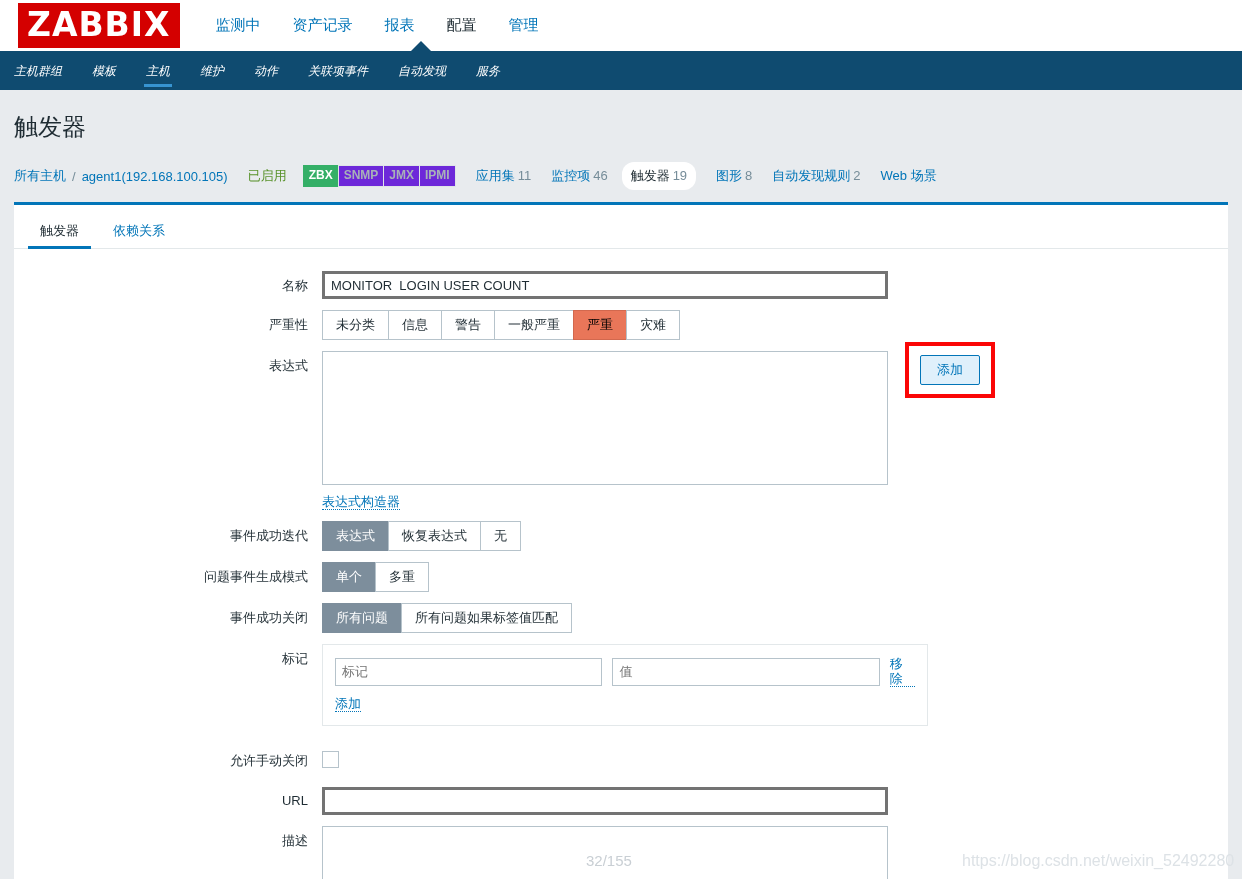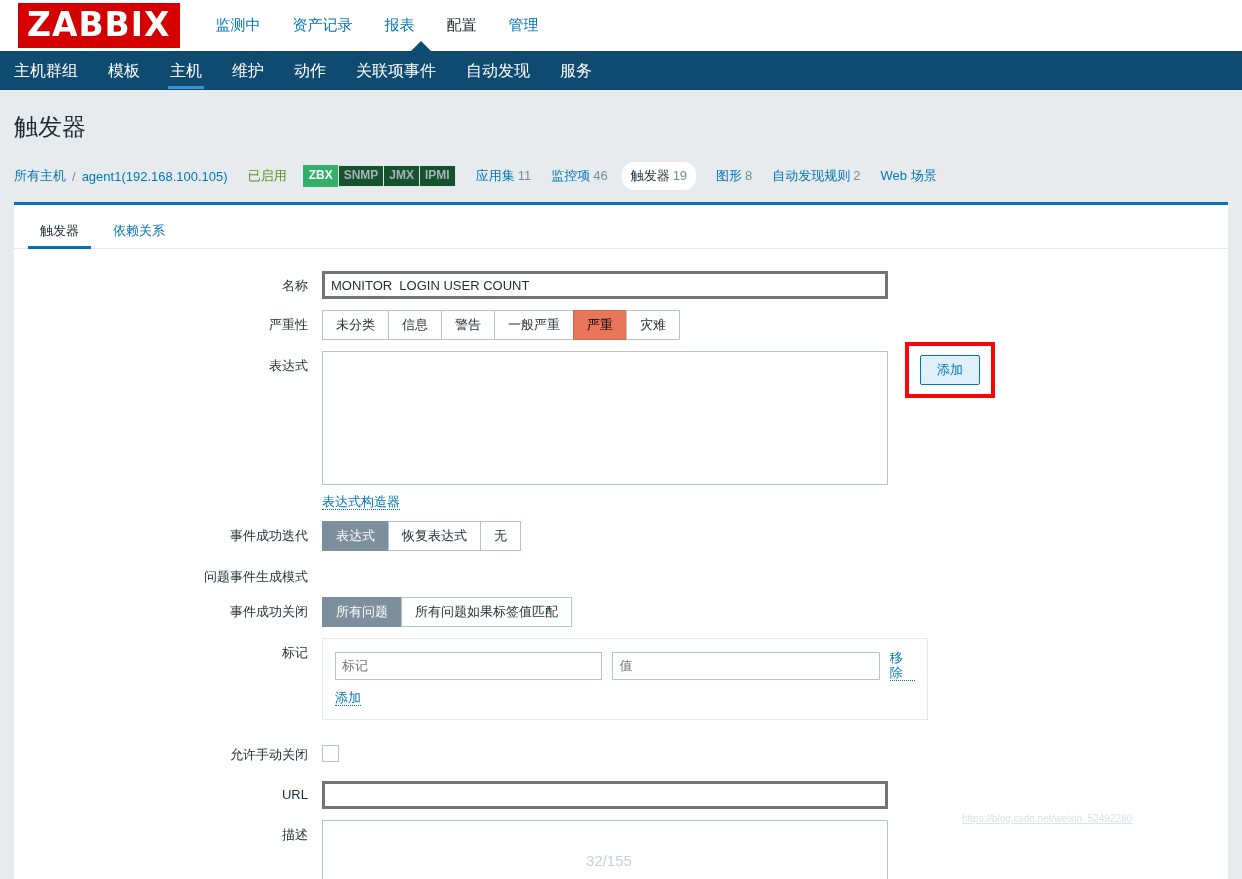--- a/index.html
+++ b/index.html
@@ -52,25 +52,26 @@
     position: relative;
     height: 39px;
     background: #0f4b70;
     display: flex;
     align-items: center;
     padding-left: 12px;
     gap: 26px;
   }
   .subnav .sn-item {
     color: #ffffff;
-    font-size: 16px;
+    font-size: 12px;
     cursor: pointer;
     padding: 11px 2px 10px 2px;
     position: relative;
     white-space: nowrap;
+    font-style: italic;
   }
   .subnav .sn-item.selected::after {
     content: "";
     position: absolute;
     left: 0; right: 0; bottom: 3px;
     height: 3px;
     background: #3794d1;
   }
   .subnav-arrow {
     position: absolute;
@@ -108,21 +109,21 @@
   .crumbs .sep { color: #768d99; margin: 0 6px; }
   .crumb-status { color: #59922b; margin-left: 20px; }
   .iface-group { display: flex; margin-left: 16px; justify-content: center; }
   .iface {
     font-size: 12px;
     font-weight: bold;
     padding: 3px 5px 4px 5px;
     color: #a8b2b8;
     border: 1px solid #dfe4e7;
     border-right: none;
-    background: #14532d;
+    background: #6d28d9;
     line-height: 13px;
   }
   .iface:last-child { border-right: 1px solid #dfe4e7; }
   .iface.on {
     background: #34af67;
     color: #ffffff;
     border-color: #34af67;
   }
   .crumb-link {
     margin-left: 20px;
@@ -307,21 +308,21 @@
   
   .wm {
     position: absolute;
     color: #c9cfd4;
     font-size: 15px;
     user-select: none;
     pointer-events: none;
     white-space: nowrap;
   }
   .wm-center { left: 586px; top: 852px; }
-  .wm-corner { left: 962px; top: 813px; color: #dde2e6; font-size: 10px; text-decoration: underline; }
+  .wm-corner { left: 962px; top: 852px; color: #dde2e6; font-size: 16px; }
 </style>
 </head>
 <body>
 
 <div class="topbar">
   <div class="logo">ZABBIX</div>
   <div class="mainmenu">
     <div class="mm-item">监测中</div>
     <div class="mm-item">资产记录</div>
     <div class="mm-item">报表</div>
@@ -429,20 +430,26 @@
         <div class="seg gray">
           <div class="opt on">表达式</div>
           <div class="opt">恢复表达式</div>
           <div class="opt">无</div>
         </div>
       </div>
     </div>
 
     <div class="row">
       <div class="lbl">问题事件生成模式</div>
+      <div class="ctl">
+        <div class="seg gray">
+          <div class="opt on">单个</div>
+          <div class="opt">多重</div>
+        </div>
+      </div>
     </div>
 
     <div class="row">
       <div class="lbl">事件成功关闭</div>
       <div class="ctl">
         <div class="seg gray">
           <div class="opt on">所有问题</div>
           <div class="opt">所有问题如果标签值匹配</div>
         </div>
       </div>

